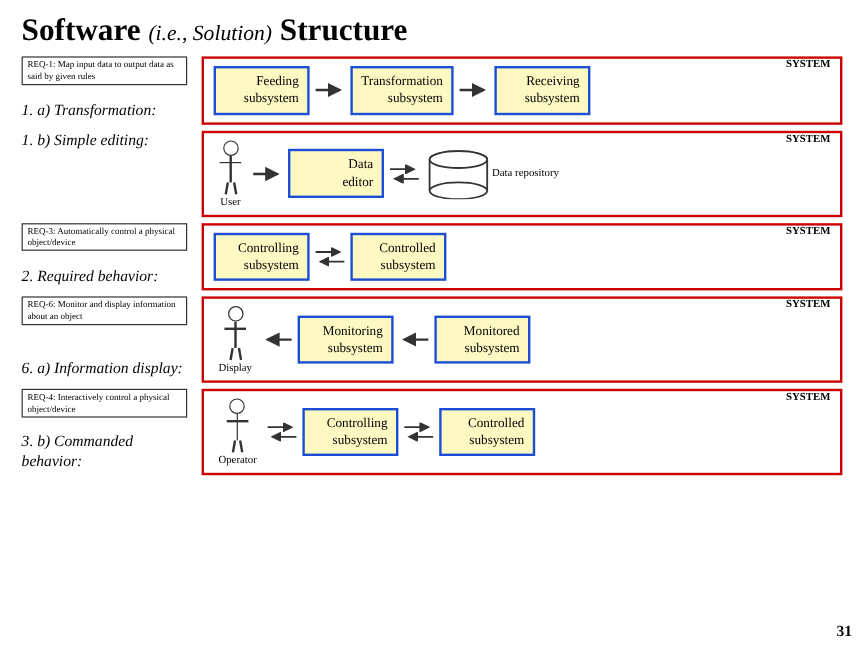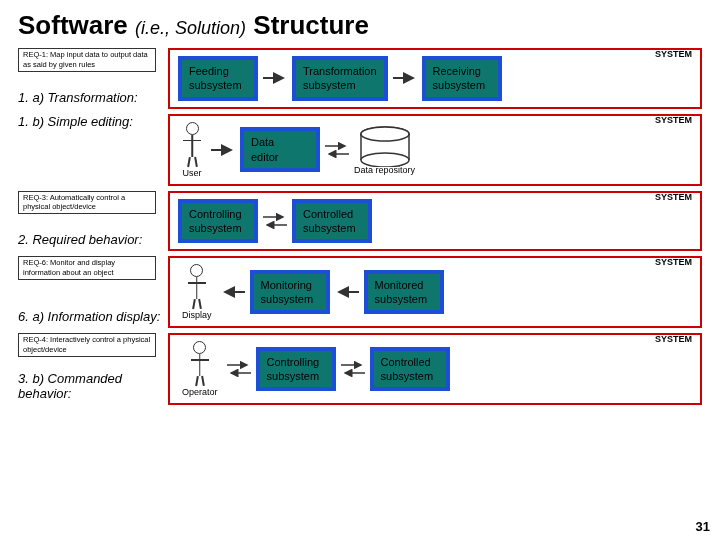--- a/index.html
+++ b/index.html
@@ -10,20 +10,21 @@
       height: 540px;
       overflow: hidden;
       position: relative;
     }
 
     .page {
       width: 720px;
       height: 540px;
       padding: 10px 18px 10px 18px;
       position: relative;
+      font-family: Liberation Serif, serif;
     }
 
     .row {
       display: flex;
       align-items: stretch;
       margin-bottom: 6px;
       gap: 0;
     }
 
     .label-col {
@@ -65,26 +66,26 @@
     .system-label {
       position: absolute;
       top: -1px;
       right: 8px;
       font-size: 9px;
       font-weight: bold;
       color: #000;
     }
 
     .subsystem-box {
-      border: 4px solid #1d4ed8;
+      border: 2px solid #1d4ed8;
       padding: 4px 7px;
       font-size: 11px;
-      text-align: left;
+      text-align: right;
       min-width: 80px;
-      background: #0f766e;
+      background: #fef9c3;
       line-height: 1.3;
     }
 
     
     .person-icon {
       display: flex;
       flex-direction: column;
       align-items: center;
       margin-right: 4px;
       margin-left: 4px;
@@ -220,21 +221,21 @@
           <svg width="28" height="8">
               <defs>
                 <marker id="ah5" markerWidth="6" markerHeight="6" refX="5" refY="3" orient="auto">
                   <path d="M0,0 L6,3 L0,6 Z" fill="#333"></path>
                 </marker>
               </defs>
               <line x1="26" y1="4" x2="6" y2="4" stroke="#333" stroke-width="1.5" marker-end="url(#ah5)"></line>
             </svg>
         </div>
 
-        <div style="display:flex;flex-direction:column;align-items:center;">
+        <div style="display:flex;flex-direction:row;align-items:center;">
           <svg width="56" height="42">
             <ellipse cx="28" cy="9" rx="24" ry="7" fill="white" stroke="#333" stroke-width="1.5"></ellipse>
             <rect x="4" y="9" width="48" height="26" fill="white" stroke="#333" stroke-width="0"></rect>
             <line x1="4" y1="9" x2="4" y2="35" stroke="#333" stroke-width="1.5"></line>
             <line x1="52" y1="9" x2="52" y2="35" stroke="#333" stroke-width="1.5"></line>
             <ellipse cx="28" cy="35" rx="24" ry="7" fill="white" stroke="#333" stroke-width="1.5"></ellipse>
             <ellipse cx="28" cy="9" rx="24" ry="7" fill="white" stroke="#333" stroke-width="1.5"></ellipse>
           </svg>
           <div style="font-size:9px;text-align:center;margin-top:-2px;">Data repository</div>
         </div>

